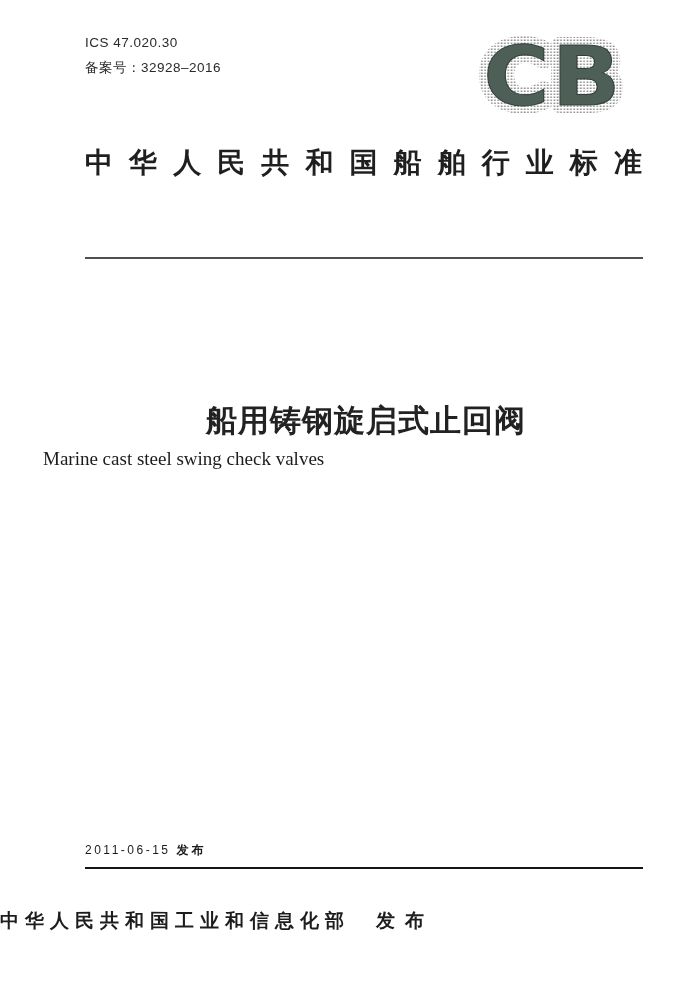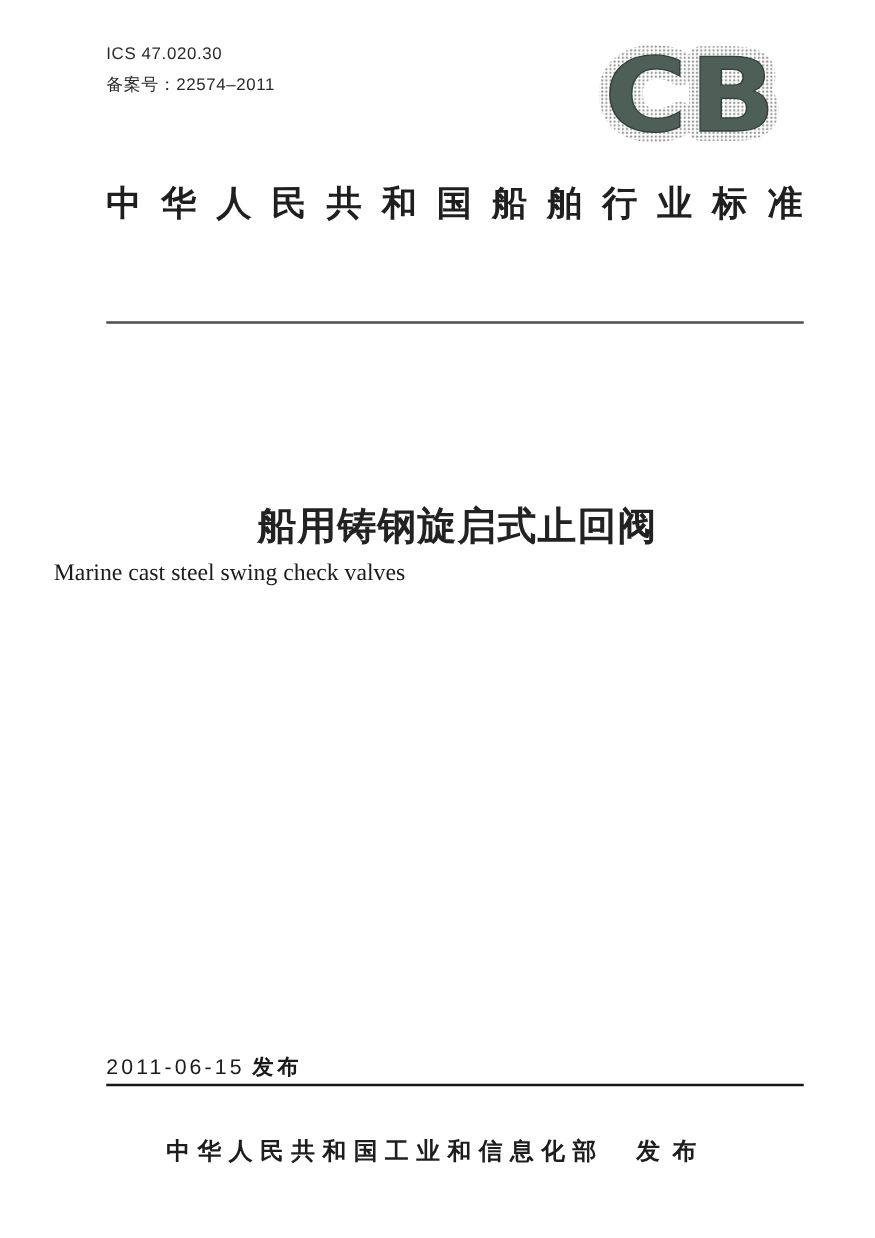--- a/index.html
+++ b/index.html
@@ -95,55 +95,54 @@
     padding-left: 43px;
   }
 
   .dates {
     position: absolute;
     top: 842px;
     left: 85px;
     width: 558px;
     display: flex;
     justify-content: space-between;
-    font-size: 17px;
+    font-size: 12px;
     font-weight: 500;
     letter-spacing: 2.5px;
     color: #1a1a1a;
   }
   .dates .dlabel {
     margin-left: 6px;
     font-weight: 600;
     letter-spacing: 3px;
   }
 
   .publisher {
     position: absolute;
     top: 908px;
     left: 0;
     width: 700px;
-    text-align: center;
     font-size: 19px;
     font-weight: 600;
     letter-spacing: 6px;
     color: #1d1d1d;
   }
   .publisher .pub-action {
     margin-left: 26px;
     letter-spacing: 10px;
   }
 </style>
 </head>
 <body>
 
 <div class="page">
 
   <div class="meta">
     <div>ICS 47.020.30</div>
-    <div>备案号：22574–2011</div>
+    <div>备案号：32928–2016</div>
   </div>
 
   <div class="logo">
     <svg viewBox="0 0 150 85" xmlns="http://www.w3.org/2000/svg">
       <defs>
         <pattern id="ht" width="3" height="3" patternUnits="userSpaceOnUse">
           <rect width="3" height="3" fill="#ffffff"></rect>
           <rect x="0.5" y="0.5" width="1.5" height="1.5" fill="#8d8d8d"></rect>
         </pattern>
       </defs>

